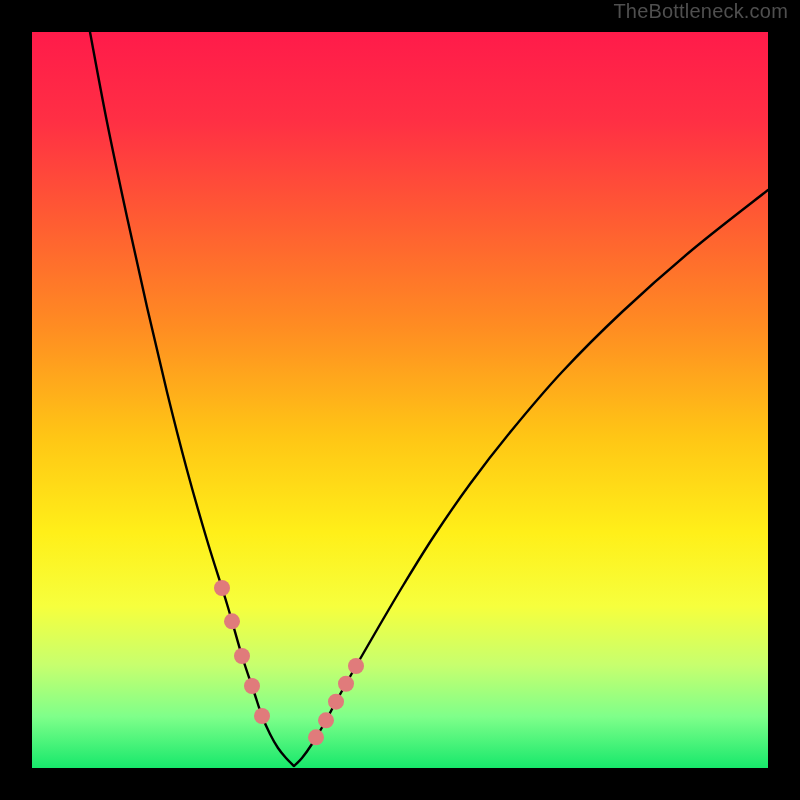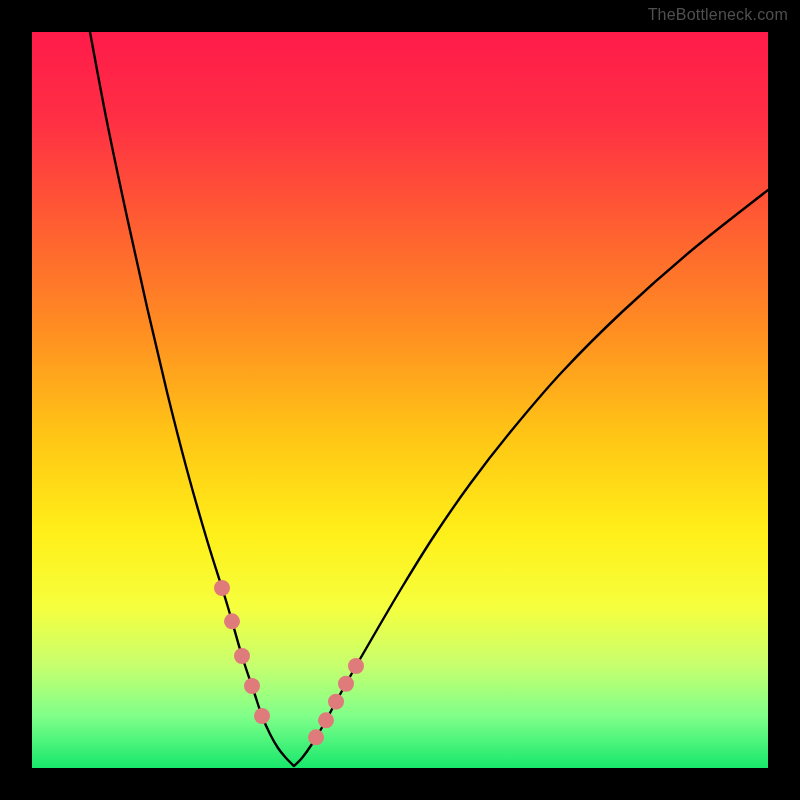--- a/index.html
+++ b/index.html
@@ -24,24 +24,24 @@
     width: 736px;
     height: 736px;
     overflow: hidden;
   }
   .gradient {
     position: absolute;
     inset: 0;
   }
   .watermark {
     position: absolute;
-    top: 6px;
+    top: 0;
     right: 12px;
     color: #4f4f4f;
-    font-size: 16px;
+    font-size: 20px;
     font-weight: 400;
     letter-spacing: 0.2px;
   }
   svg.curve {
     position: absolute;
     inset: 0;
   }
 </style>
 </head>
 <body>

